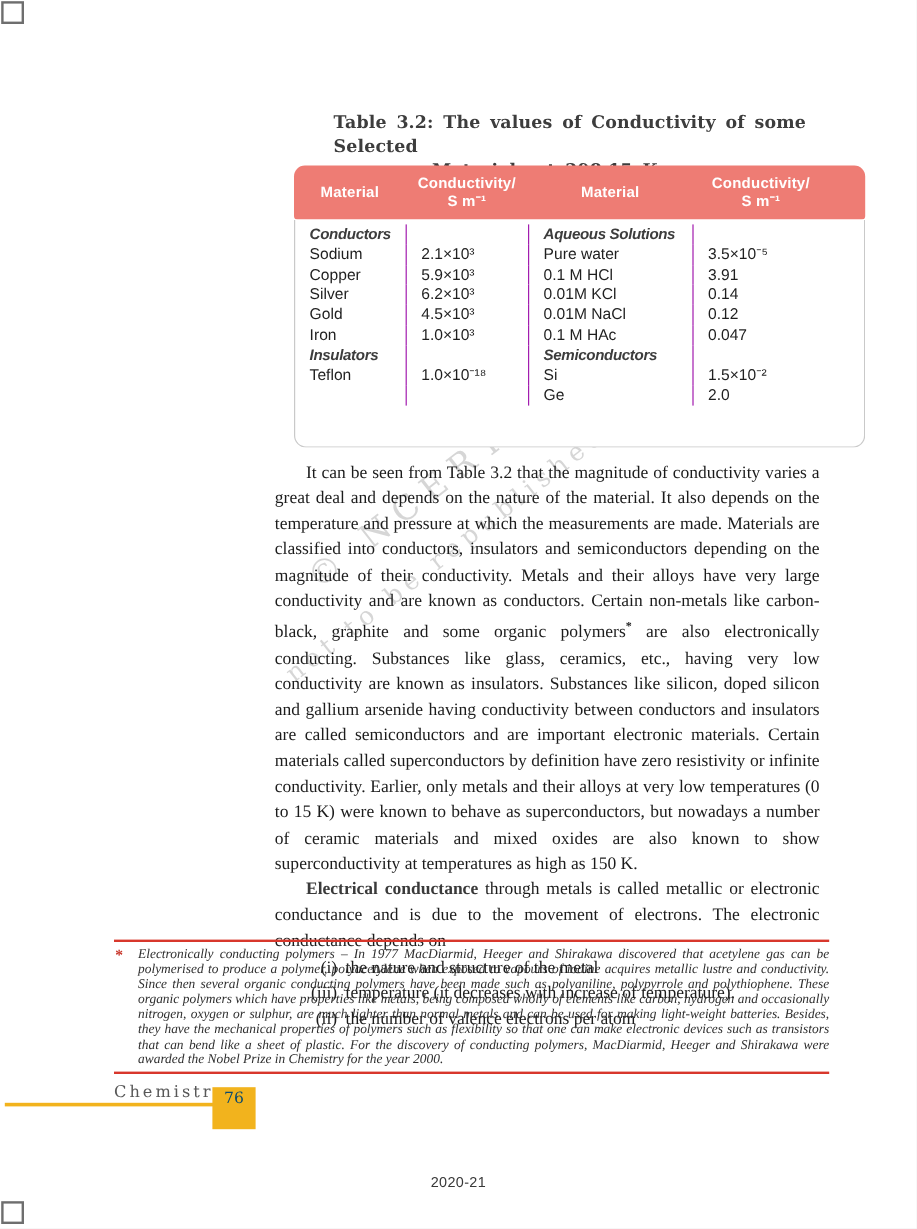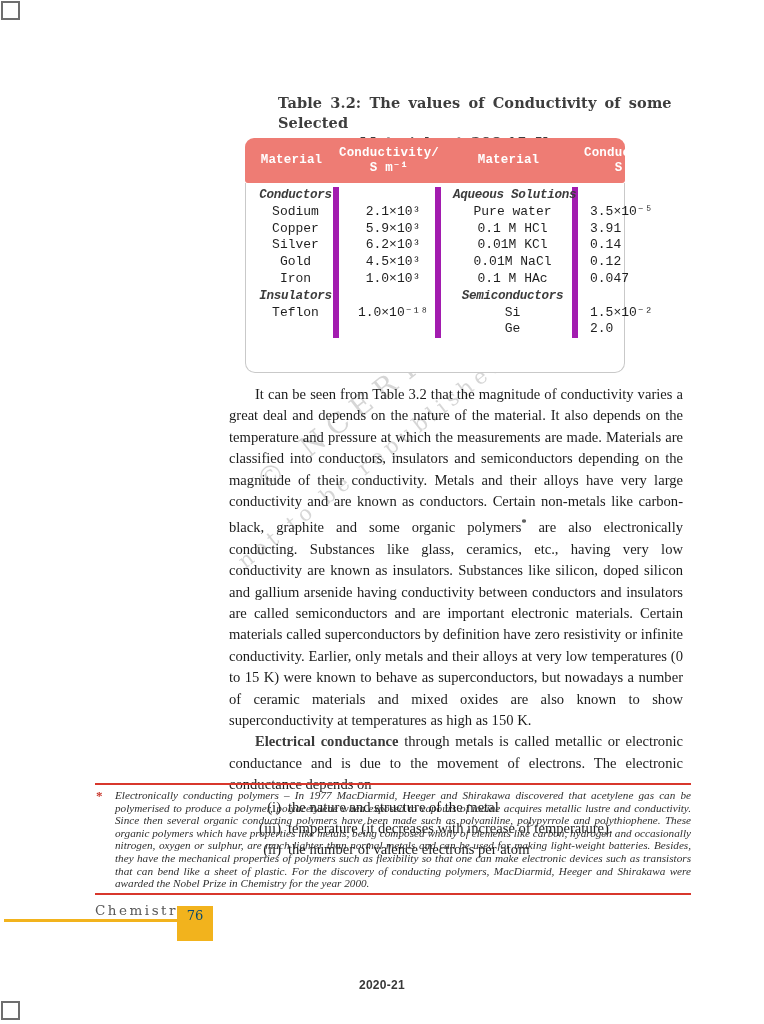--- a/index.html
+++ b/index.html
@@ -32,39 +32,39 @@
   
   .tbl-title {
     left:262px; top:93px; width:420px;
     font-family:"DejaVu Serif", serif; font-weight:bold;
     font-size:14.5px; line-height:20px; color:#3d3d3d;
     word-spacing:3px; letter-spacing:0.1px;margin-left:16px;
   }
   .tbl-title .t2 { display:block; margin-left:82px; }
 
   
-  .cond-table { left:245px; top:138px; width:380px; font-family:Liberation Mono, monospace; }
+  .cond-table { left:245px; top:138px; width:476px; font-family:Liberation Sans, sans-serif; }
   .thead {
     display:grid; grid-template-columns:93px 102px 137px 114px;
     background:#ee7c74; border-radius:9px 9px 3px 3px;
     height:45px; align-items:center;
     color:#fff; font-weight:bold; font-size:12.5px; line-height:15px;
     text-align:center; letter-spacing:0.2px;
   }
   .tbody {
     border:1px solid #c9c9c9; border-top:none;
     border-radius:0 0 10px 10px; background:#fff;
     padding-top:4px; height:190px;
   }
   .trow { display:grid; grid-template-columns:93px 102px 137px 114px; }
   .trow .td {
     font-size:13px; line-height:16.8px; color:#1f1f1f;
     padding-left:12px; white-space:nowrap; overflow:visible;
   }
-  .trow .td.sep { border-right:6px solid #a21caf;text-align:center; }
+  .trow .td.sep { border-right:1px solid #a21caf; }
   .trow .td.group { font-weight:bold; font-style:italic; color:#3c3c3c; font-size:12.6px; letter-spacing:-0.3px; }
 
   
   .body-text { left:229px; top:384px; width:454px; font-size:14.6px; line-height:21.4px; text-align:justify; color:#1c1c1c; }
   .body-text p.indent { text-indent:26px; }
   .body-text .lead-bold { font-weight:bold; color:#3a3a3a; }
   .body-text sup { font-size:10px; font-weight:bold; }
   .num-list { margin-top:1px; }
   .num-list .li { display:grid; grid-template-columns:52px 1fr; column-gap:7px; }
   .num-list .marker { text-align:right; }
@@ -88,21 +88,21 @@
     left:95px; top:902px; font-family:"DejaVu Serif", serif;
     font-size:13.5px; color:#585858; letter-spacing:2.5px;
   }
   .page-num-box {
     left:177px; top:906px; width:36px; height:35px;
     background:#f2b31d; text-align:center;
     font-family:"DejaVu Serif", serif; font-size:13px; color:#0c4a6e; line-height:19px;
   }
   .year-label {
     left:0; right:0; top:978px; text-align:center;
-    font-family:"Liberation Sans", sans-serif; font-size:12px; font-weight:700;
+    font-family:"Liberation Sans", sans-serif; font-size:12px; font-weight:400;
     color:#383838; letter-spacing:0.3px;
   }
 </style>
 </head>
 <body>
 
 <div class="page">
 
   <div class="reg-square top"></div>
   <div class="reg-square bottom"></div>

